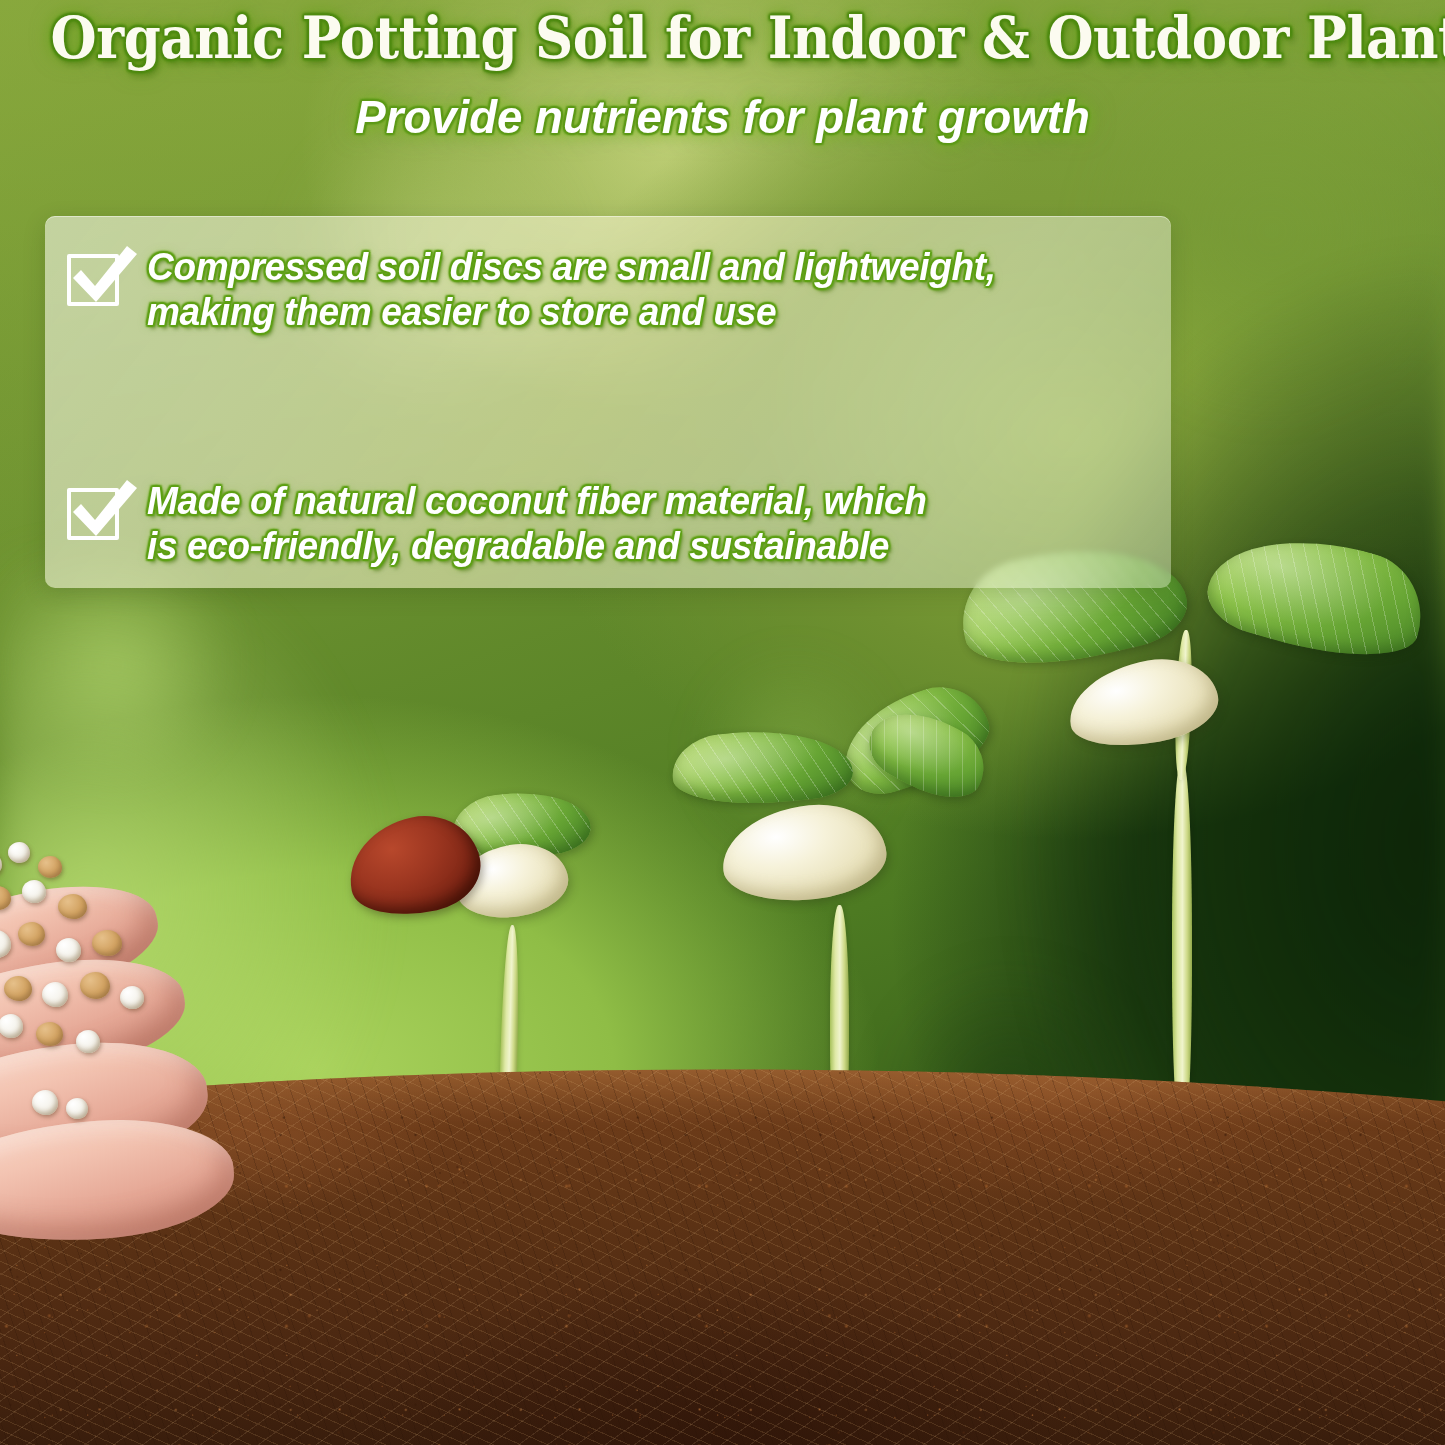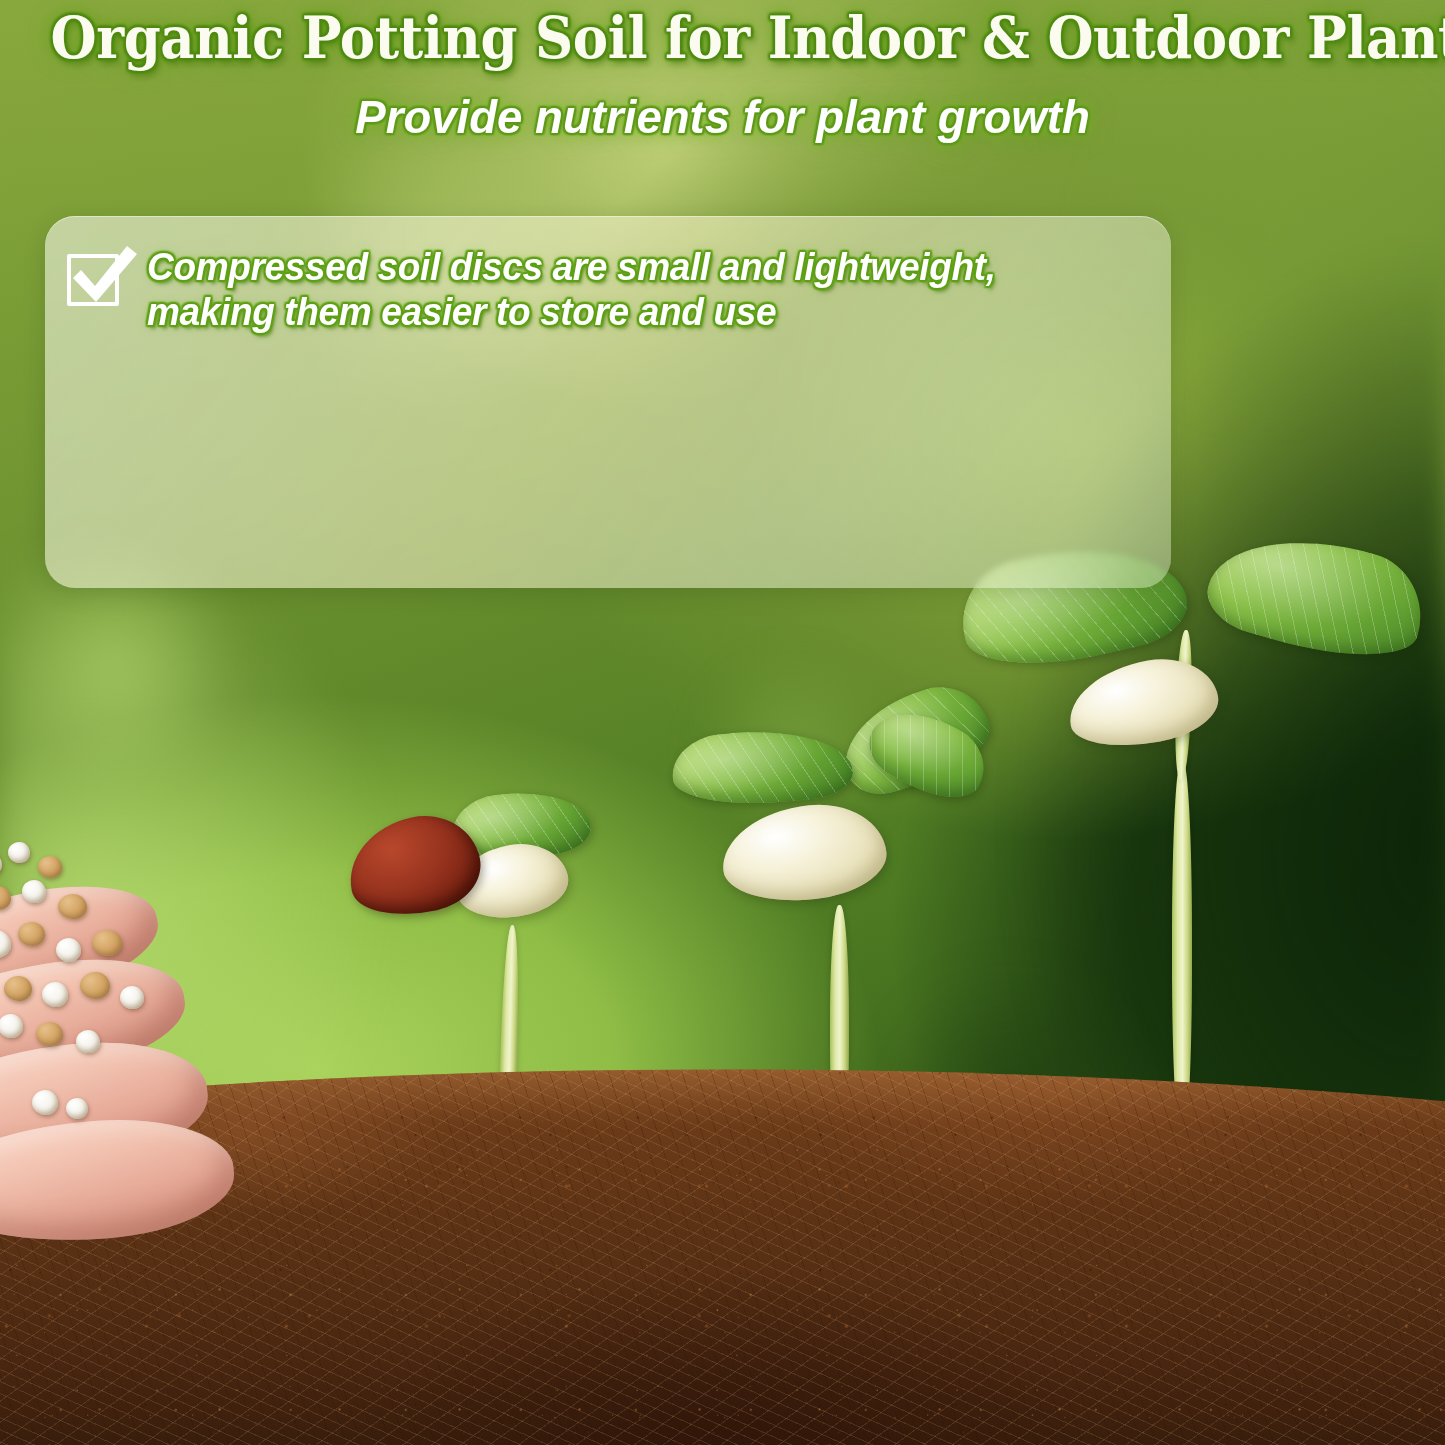--- a/index.html
+++ b/index.html
@@ -195,21 +195,21 @@
       2px 2px 2px #5e9a18, -2px -2px 2px #5e9a18,
       2px -2px 2px #5e9a18, -2px 2px 2px #5e9a18,
       0 0 14px rgba(110,180,30,0.85), 0 0 26px rgba(110,180,30,0.5);
   }
 
   
   .feature-panel {
     position: absolute;
     left: 45px; top: 216px;
     width: 1126px; height: 372px;
-    border-radius: 30px;
+    border-radius: 10px;
     background: linear-gradient(128deg,
         rgba(238,242,224,0.62) 0%,
         rgba(244,244,216,0.58) 26%,
         rgba(250,246,206,0.55) 48%,
         rgba(236,240,214,0.52) 72%,
         rgba(214,226,196,0.46) 100%);
     backdrop-filter: blur(3px);
     box-shadow: inset 0 1px 0 rgba(255,255,255,0.45), 0 6px 22px rgba(30,50,10,0.18);
     z-index: 30;
   }
@@ -359,20 +359,34 @@
               <path d="M8 34 L16 26 L30 42 L62 2 L72 10 L31 58 Z" fill="#ffffff"></path>
             </svg>
           </span>
         </span>
         <span class="bullet-text">
           <span>Compressed soil discs are small and lightweight,</span><br>
           <span>making them easier to store and use</span>
         </span>
       </div>
 
+      <div class="bullet-row">
+        <span class="check-box">
+          <span class="box"></span>
+          <span class="tick">
+            <svg width="76" height="66" viewBox="0 0 76 66">
+              <path d="M8 34 L16 26 L30 42 L62 2 L72 10 L31 58 Z" fill="#ffffff"></path>
+            </svg>
+          </span>
+        </span>
+        <span class="bullet-text">
+          <span>Made of natural coconut fiber material, which</span><br>
+          <span>is eco-friendly, degradable and sustainable</span>
+        </span>
+      </div>
 
 
     </div>
   </div>
 
   <div class="title-block">
     <h1 class="main-title">Organic Potting Soil for Indoor &amp; Outdoor Plants</h1>
     <p class="sub-title">Provide nutrients for plant growth</p>
   </div>
 

